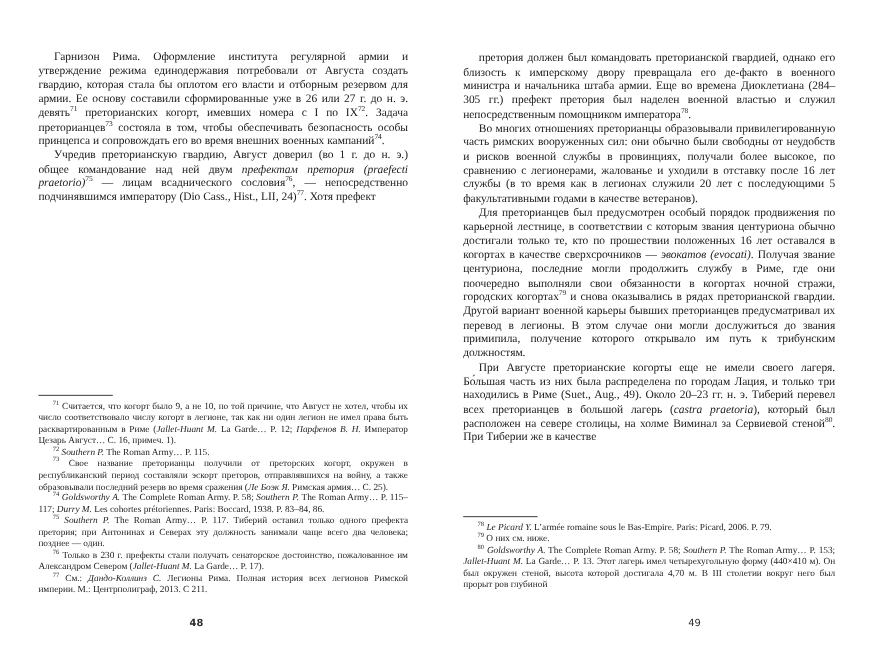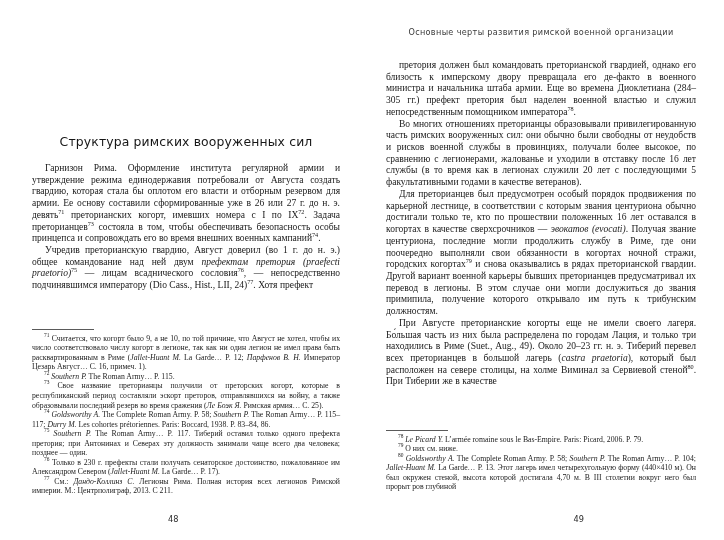--- a/index.html
+++ b/index.html
@@ -105,85 +105,83 @@
   p.fn sup {
     font-size: 5.4px;
   }
   .folio {
     position: absolute;
     bottom: 16px;
     font-family: "DejaVu Sans", "Liberation Sans", sans-serif;
     font-size: 8.2px;
     color: #2b2b2b;
   }
-  .folio-left  { left: 168px; }
+  .folio-left  { left: 158px; font-weight: bold; }
   .folio-right { right: 140px; }
 </style>
 </head>
 <body>
 
 <div class="spread">
 
   <div class="page page-left">
 
     <div class="running-head empty"></div>
 
     <div class="col">
 
-      <h1 class="chapter-title">Структура римских вооруженных сил</h1>
 
       <p class="body"><b class="lead">Гарнизон Рима.</b><span> Оформление института регулярной армии и утверждение режима единодержавия потребовали от Августа создать гвардию, которая стала бы оплотом его власти и отборным резервом для армии. Ее основу составили сформированные уже в 26 или 27 г. до н. э. девять</span><sup>71</sup><span> преторианских когорт, имевших номера с I по IX</span><sup>72</sup><span>. Задача преторианцев</span><sup>73</sup><span> состояла в том, чтобы обеспечивать безопасность особы принцепса и сопровождать его во время внешних военных кампаний</span><sup>74</sup><span>.</span></p>
 
       <p class="body"><span>Учредив преторианскую гвардию, Август доверил (во 1 г. до н. э.) общее командование над ней двум </span><i>префектам претория (praefecti praetorio)</i><sup>75</sup><span> — лицам всаднического сословия</span><sup>76</sup><span>, — непосредственно подчинявшимся императору (Dio Cass., Hist., LII, 24)</span><sup>77</sup><span>. Хотя префект</span></p>
 
     </div>
 
     <div class="footnotes" style="bottom:44px; left:32px; right:22px;">
       <div class="fn-rule"></div>
 
       <p class="fn"><sup>71</sup><span> Считается, что когорт было 9, а не 10, по той причине, что Август не хотел, чтобы их число соответствовало числу когорт в легионе, так как ни один легион не имел права быть расквартированным в Риме (</span><i>Jallet-Huant M.</i><span> La Garde… P. 12; </span><i>Парфенов В. Н.</i><span> Император Цезарь Август… С. 16, примеч. 1).</span></p>
 
       <p class="fn"><sup>72</sup> <i>Southern P.</i><span> The Roman Army… P. 115.</span></p>
 
-      <p class="fn"><sup>73</sup><span> Свое название преторианцы получили от преторских когорт, которые в республиканский период составляли эскорт преторов, отправлявшихся на войну, а также образовывали последний резерв во время сражения (</span><i>Ле Боэк Я.</i><span> Римская армия… С. 25).</span></p>
+      <p class="fn"><sup>73</sup><span> Свое название преторианцы получили от преторских когорт, окружен в республиканский период составляли эскорт преторов, отправлявшихся на войну, а также образовывали последний резерв во время сражения (</span><i>Ле Боэк Я.</i><span> Римская армия… С. 25).</span></p>
 
       <p class="fn"><sup>74</sup> <i>Goldsworthy A.</i><span> The Complete Roman Army. P. 58; </span><i>Southern P.</i><span> The Roman Army… P. 115–117; </span><i>Durry M.</i><span> Les cohortes prétoriennes. Paris: Boccard, 1938. P. 83–84, 86.</span></p>
 
       <p class="fn"><sup>75</sup> <i>Southern P.</i><span> The Roman Army… P. 117. Тиберий оставил только одного префекта претория; при Антонинах и Северах эту должность занимали чаще всего два человека; позднее — один.</span></p>
 
       <p class="fn"><sup>76</sup><span> Только в 230 г. префекты стали получать сенаторское достоинство, пожалованное им Александром Севером (</span><i>Jallet-Huant M.</i><span> La Garde… P. 17).</span></p>
 
       <p class="fn"><sup>77</sup><span> См.: </span><i>Дандо-Коллинз С.</i><span> Легионы Рима. Полная история всех легионов Римской империи. М.: Центрполиграф, 2013. С 211.</span></p>
     </div>
 
     <div class="folio folio-left">48</div>
   </div>
 
   <div class="page page-right">
 
-    <div class="running-head">Основные черты развития римской военной организации</div>
 
     <div class="col" style="padding-top:17px;">
 
       <p class="body"><span>претория должен был командовать преторианской гвардией, однако его близость к имперскому двору превращала его де-факто в военного министра и начальника штаба армии. Еще во времена Диоклетиана (284–305 гг.) префект претория был наделен военной властью и служил непосредственным помощником императора</span><sup>78</sup><span>.</span></p>
 
       <p class="body"><span>Во многих отношениях преторианцы образовывали привилегированную часть римских вооруженных сил: они обычно были свободны от неудобств и рисков военной службы в провинциях, получали более высокое, по сравнению с легионерами, жалованье и уходили в отставку после 16 лет службы (в то время как в легионах служили 20 лет с последующими 5 факультативными годами в качестве ветеранов).</span></p>
 
       <p class="body"><span>Для преторианцев был предусмотрен особый порядок продвижения по карьерной лестнице, в соответствии с которым звания центуриона обычно достигали только те, кто по прошествии положенных 16 лет оставался в когортах в качестве сверхсрочников — </span><i>эвокатов (evocati)</i><span>. Получая звание центуриона, последние могли продолжить службу в Риме, где они поочередно выполняли свои обязанности в когортах ночной стражи, городских когортах</span><sup>79</sup><span> и снова оказывались в рядах преторианской гвардии. Другой вариант военной карьеры бывших преторианцев предусматривал их перевод в легионы. В этом случае они могли дослужиться до звания примипила, получение которого открывало им путь к трибунским должностям.</span></p>
 
       <p class="body"><span>При Августе преторианские когорты еще не имели своего лагеря. Бо́льшая часть из них была распределена по городам Лация, и только три находились в Риме (Suet., Aug., 49). Около 20–23 гг. н. э. Тиберий перевел всех преторианцев в большой лагерь (</span><i>castra praetoria</i><span>), который был расположен на севере столицы, на холме Виминал за Сервиевой стеной</span><sup>80</sup><span>. При Тиберии же в качестве</span></p>
 
     </div>
 
     <div class="footnotes" style="bottom:48px; left:24px; right:28px;">
       <div class="fn-rule"></div>
 
       <p class="fn"><sup>78</sup> <i>Le Picard Y.</i><span> L’armée romaine sous le Bas-Empire. Paris: Picard, 2006. P. 79.</span></p>
 
       <p class="fn"><sup>79</sup><span> О них см. ниже.</span></p>
 
-      <p class="fn"><sup>80</sup> <i>Goldsworthy A.</i><span> The Complete Roman Army. P. 58; </span><i>Southern P.</i><span> The Roman Army… P. 104; </span><i>Jallet-Huant M.</i><span> La Garde… P. 13. Этот лагерь имел четырехугольную форму (440×410 м). Он был окружен стеной, высота которой достигала 4,70 м. В III столетии вокруг него был прорыт ров глубиной</span></p>
+      <p class="fn"><sup>80</sup> <i>Goldsworthy A.</i><span> The Complete Roman Army. P. 58; </span><i>Southern P.</i><span> The Roman Army… P. 153; </span><i>Jallet-Huant M.</i><span> La Garde… P. 13. Этот лагерь имел четырехугольную форму (440×410 м). Он был окружен стеной, высота которой достигала 4,70 м. В III столетии вокруг него был прорыт ров глубиной</span></p>
     </div>
 
     <div class="folio folio-right">49</div>
   </div>
 
 </div>
 
 </body></html>

